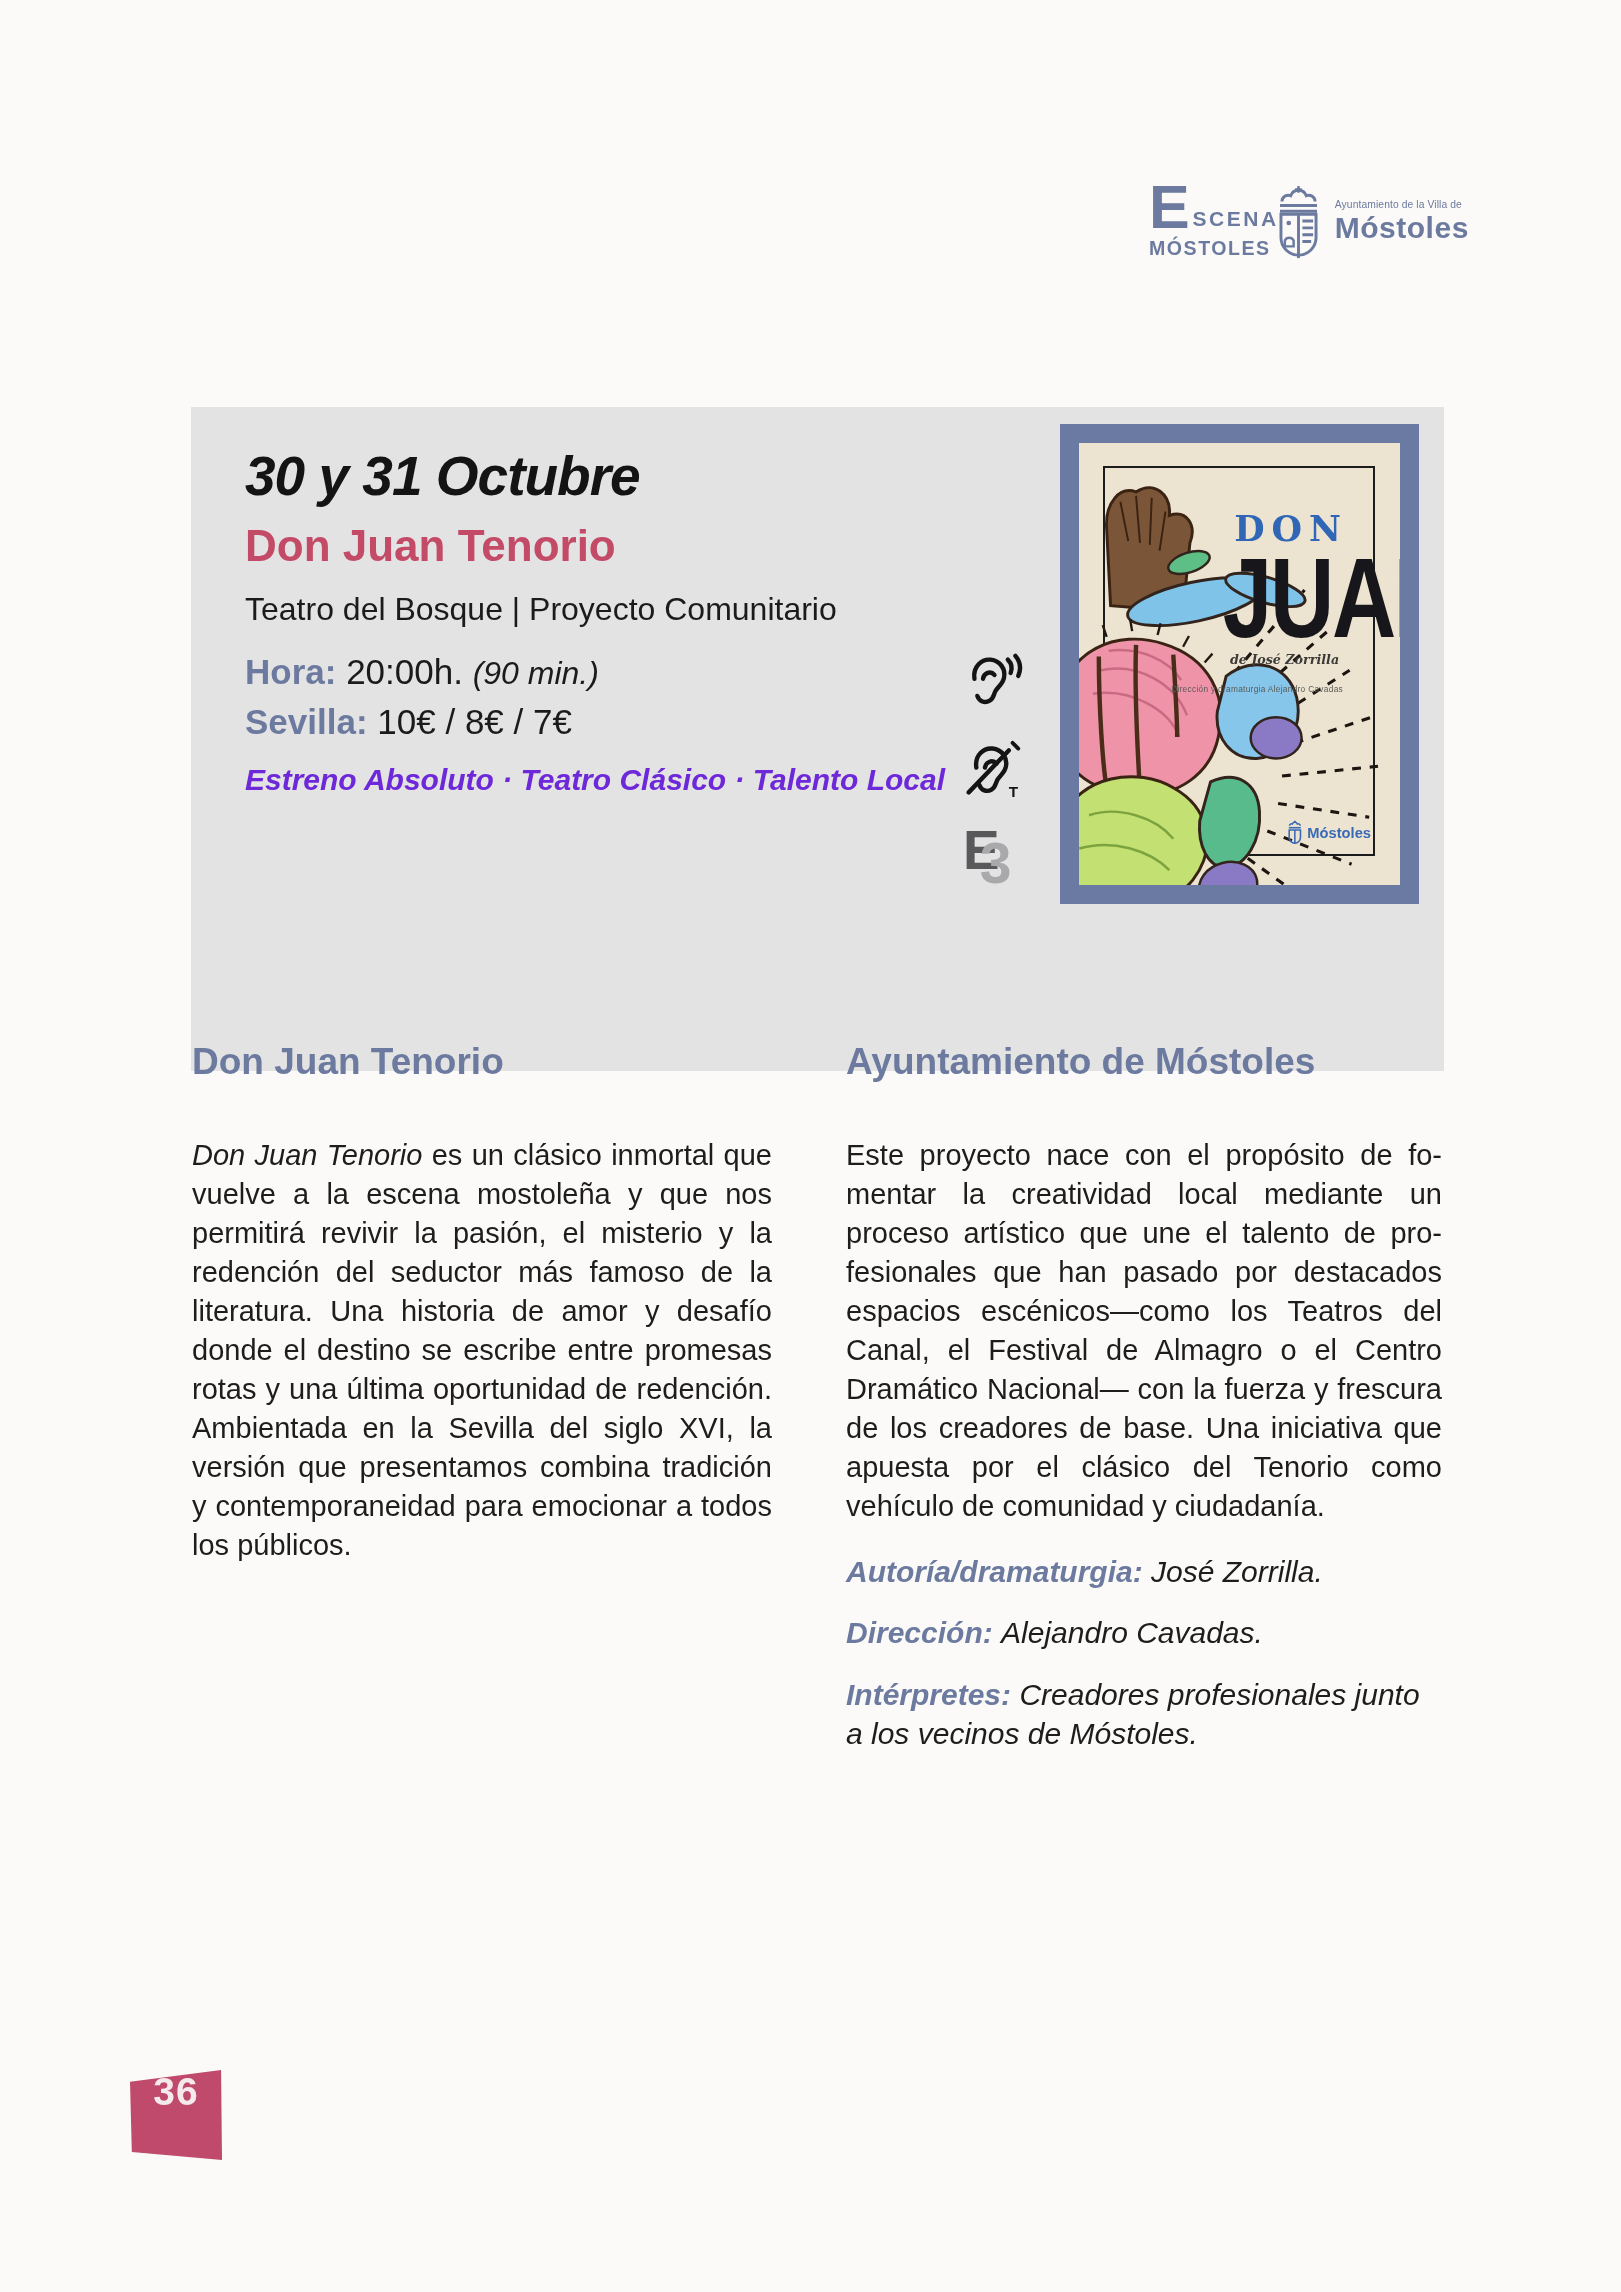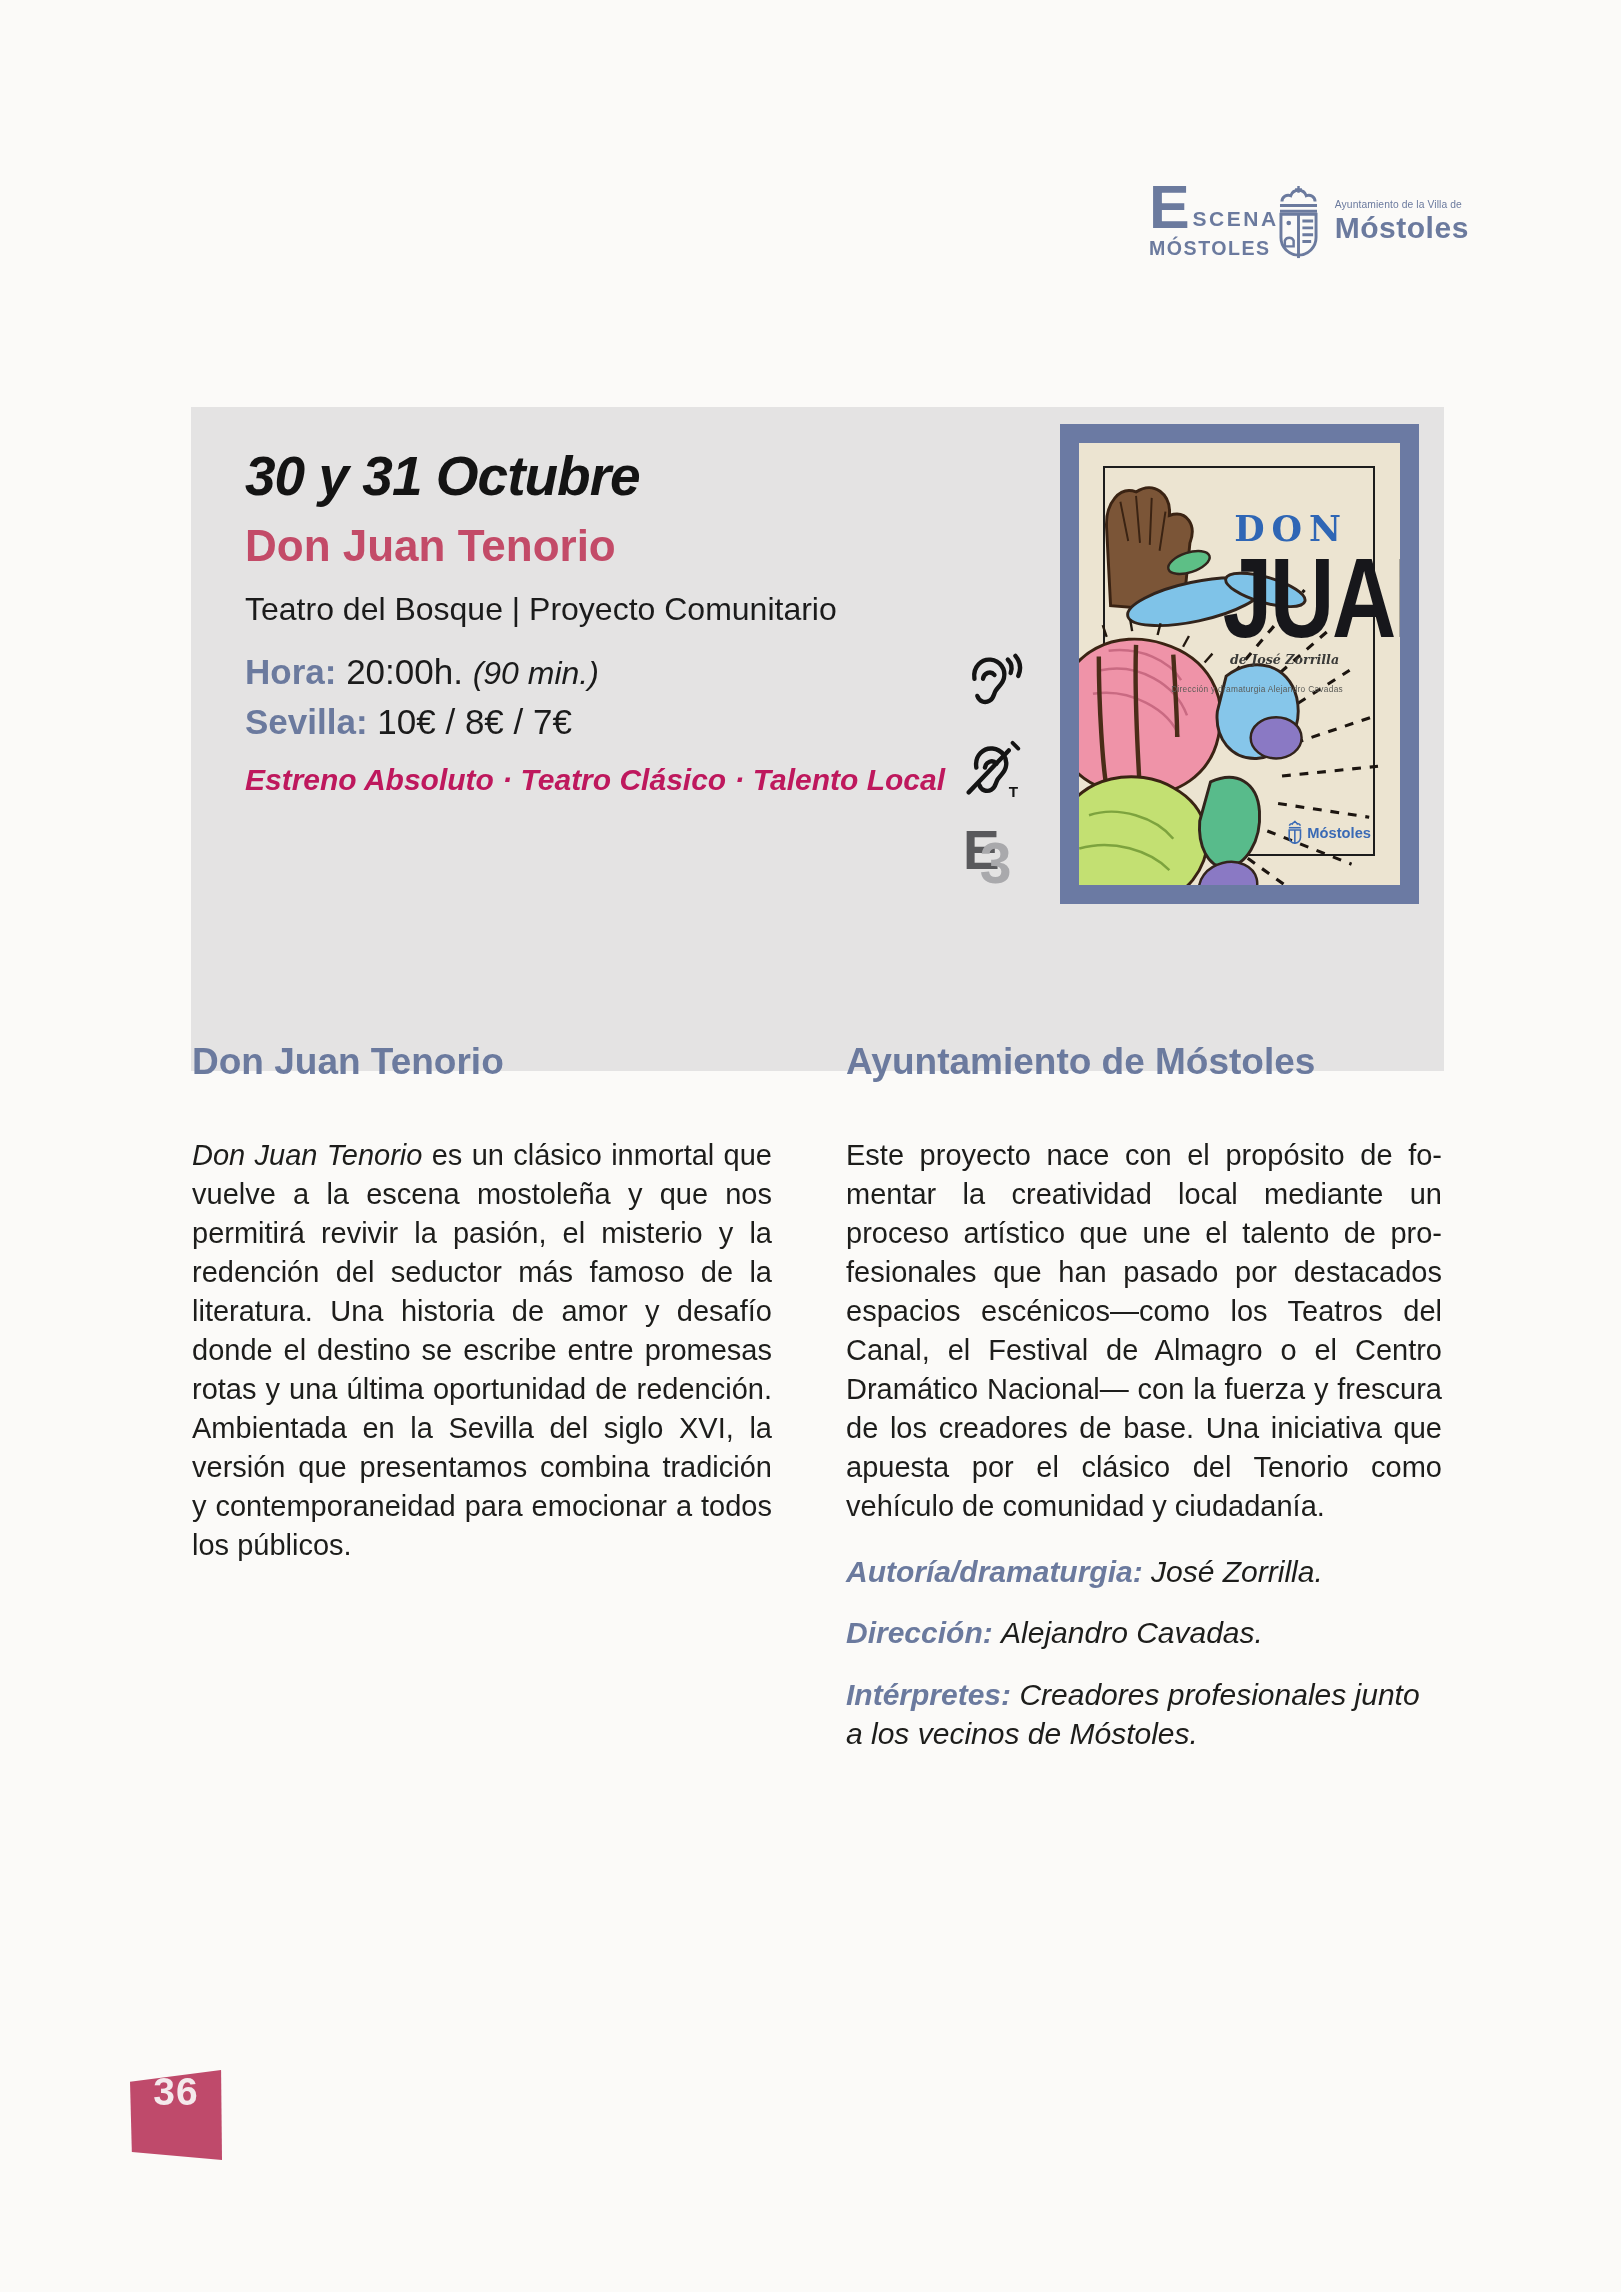--- a/index.html
+++ b/index.html
@@ -25,21 +25,21 @@
   .event-card { position:absolute; left:191px; top:407px; width:1253px; height:664px; background:#e4e3e3; }
   .card-dates { position:absolute; left:54px; top:37px; font-size:55px; font-weight:800; font-style:italic; letter-spacing:-1px; color:#141414; }
   .card-title { position:absolute; left:54px; top:114px; font-size:44px; font-weight:600; color:#c34b68; }
   .card-venue { position:absolute; left:54px; top:184px; font-size:32px; font-weight:500; color:#1b1b1b; }
   .card-row { position:absolute; left:54px; font-size:35px; }
   .row-hora { top:245px; }
   .row-precio { top:295px; }
   .card-label { color:#6b7a9e; font-weight:700; }
   .card-value { color:#1b1b1b; font-weight:500; }
   .card-duration { color:#1b1b1b; font-style:italic; font-size:32px; font-weight:500; }
-  .card-tags { position:absolute; left:54px; top:356px; font-size:30px; font-weight:700; font-style:italic; color:#be185d; }
+  .card-tags { position:absolute; left:54px; top:356px; font-size:30px; font-weight:700; font-style:italic; color:#6d28d9; }
 
   .access-icons { position:absolute; left:772px; top:245px; width:65px; }
   .access-icon { display:block; margin-bottom:21.6px; }
 
   
   .poster { position:absolute; left:869px; top:16.7px; width:359px; height:480px;
             background:#6b7aa3; padding:19px; }
   .poster-paper { position:relative; width:100%; height:100%; background:#ece4d1; overflow:hidden; }
   .poster-frame { position:absolute; left:23.5px; top:23.5px; right:25.5px; bottom:29px; border:2.9px solid #1c1c1c; }
   .poster-heart { position:absolute; left:0; top:0; width:359px; height:480px; }

